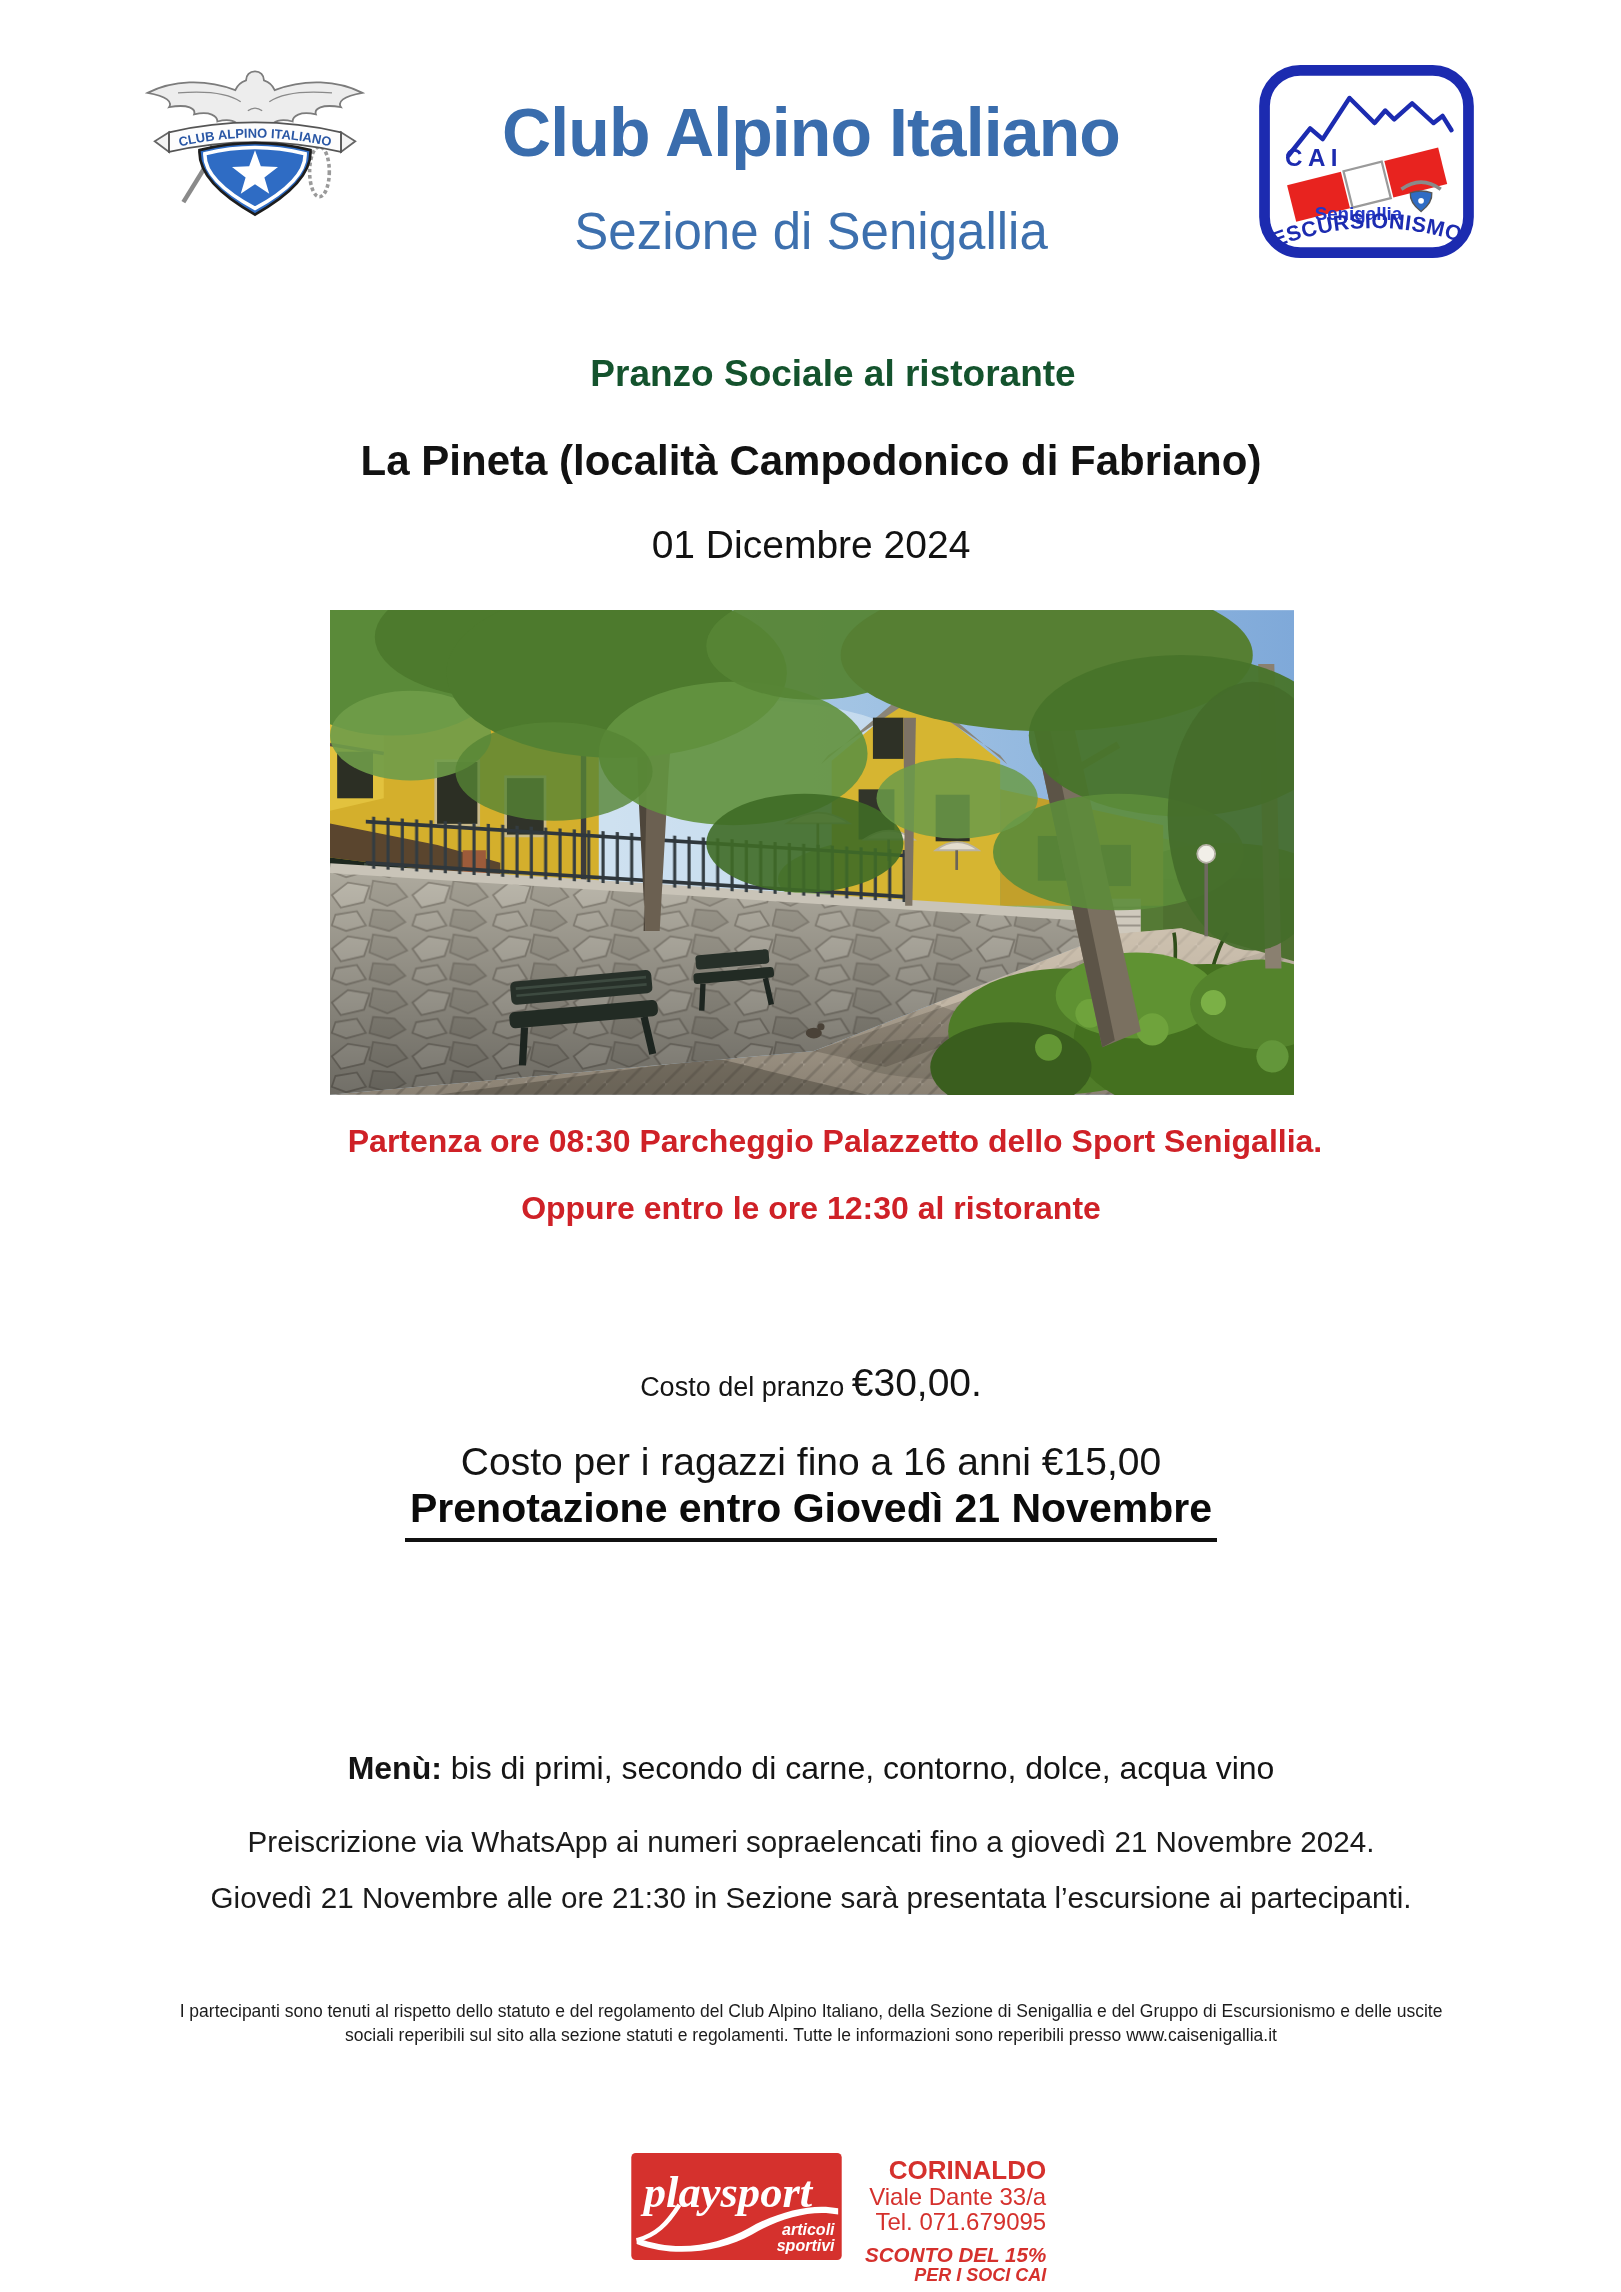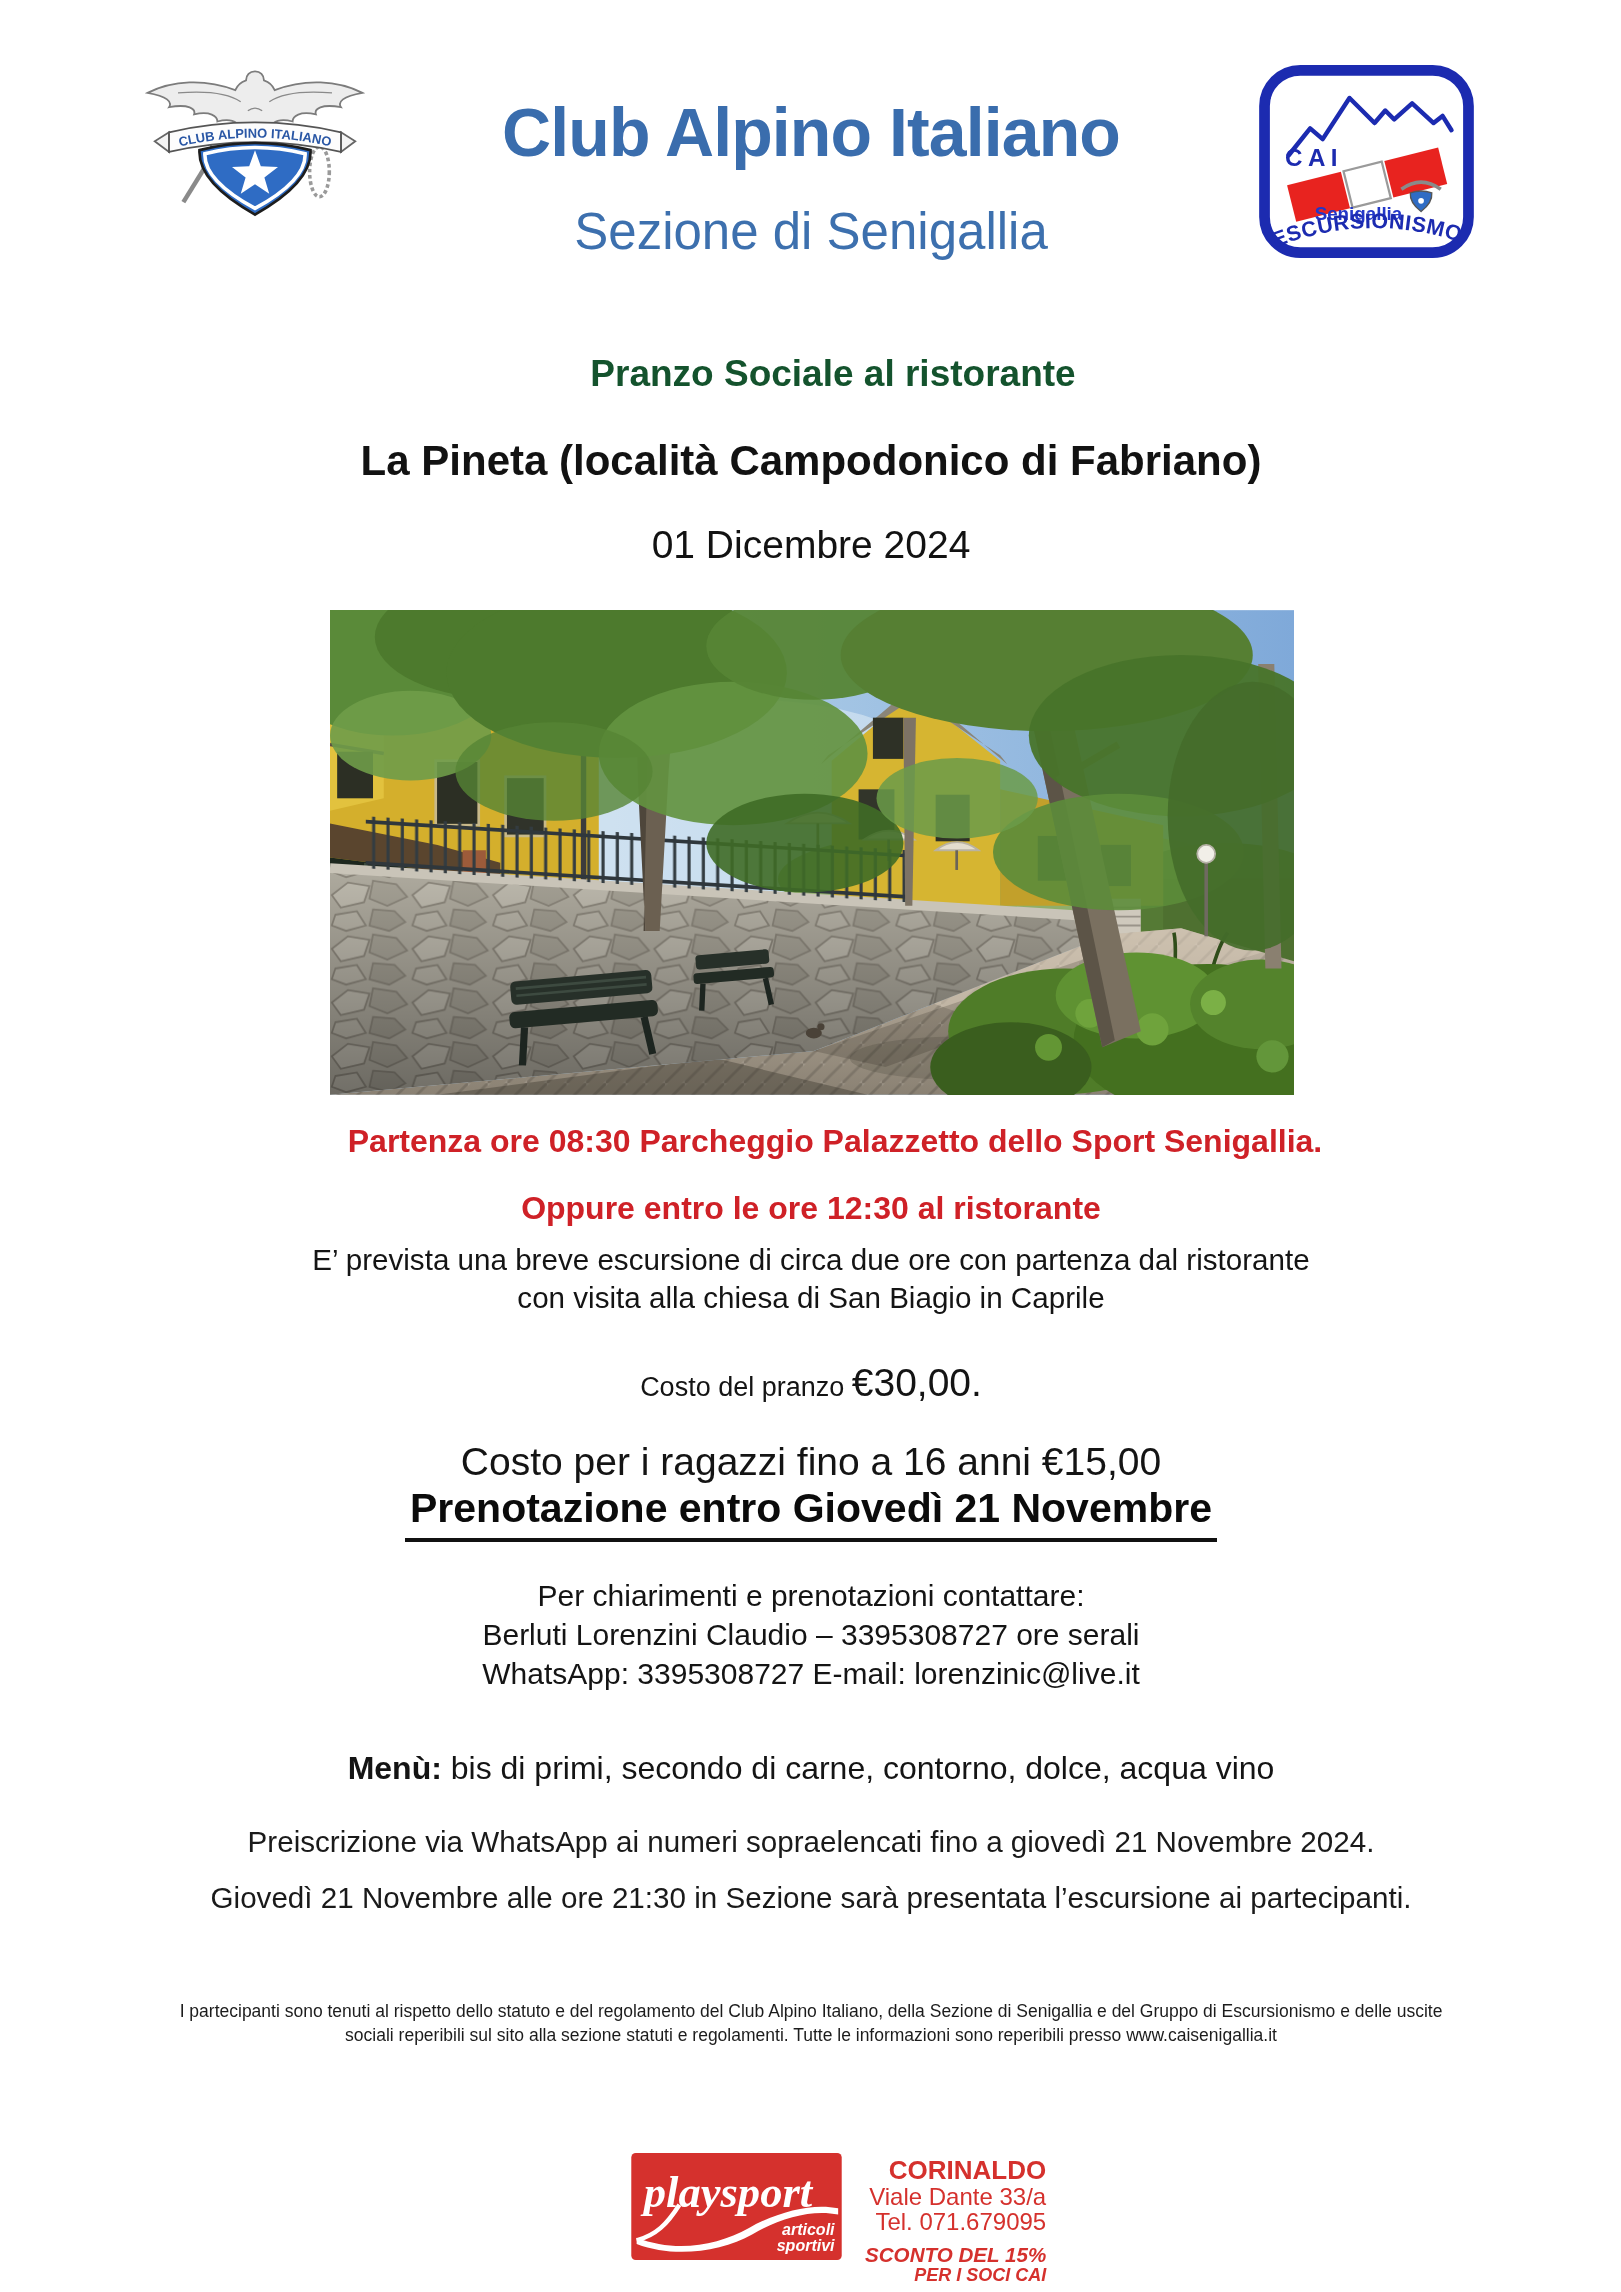--- a/index.html
+++ b/index.html
@@ -278,39 +278,30 @@
 
     <g>
       <rect x="976" y="280" width="4" height="84" fill="#6f6a60"></rect>
       <circle cx="978" cy="272" r="10" fill="#f1efe8" stroke="#b5b1a6" stroke-width="2"></circle>
     </g>
   </svg>
 
   <div class="abs centered red-line1">Partenza ore 08:30 Parcheggio Palazzetto dello Sport Senigallia.</div>
   <div class="abs centered red-line2">Oppure entro le ore 12:30 al ristorante</div>
 
-  <div class="abs centered note-block">
-    <div>E’ prevista una breve escursione di circa due ore con partenza dal ristorante</div>
-    <div>con visita alla chiesa di San Biagio in Caprile</div>
-  </div>
 
   <div class="abs centered cost-line">
     <span class="cost-small">Costo del pranzo </span><span class="cost-big">€30,00.</span>
   </div>
   <div class="abs centered cost-kids">Costo per i ragazzi fino a 16 anni €15,00</div>
 
   <div class="abs centered booking">
     <span class="u">Prenotazione entro Giovedì 21 Novembre</span>
   </div>
 
-  <div class="abs centered contact-block">
-    <div>Per chiarimenti e prenotazioni contattare:</div>
-    <div>Berluti Lorenzini Claudio – 3395308727 ore serali</div>
-    <div>WhatsApp: 3395308727 E-mail: lorenzinic@live.it</div>
-  </div>
 
   <div class="abs centered menu-line">
     <b>Menù:</b><span> bis di primi, secondo di carne, contorno, dolce, acqua vino</span>
   </div>
 
   <div class="abs centered reg-line1">Preiscrizione via WhatsApp ai numeri sopraelencati fino a giovedì 21 Novembre 2024.</div>
   <div class="abs centered reg-line2">Giovedì 21 Novembre alle ore 21:30 in Sezione sarà presentata l’escursione ai partecipanti.</div>
 
   <div class="abs centered disclaimer">
     <div>I partecipanti sono tenuti al rispetto dello statuto e del regolamento del Club Alpino Italiano, della Sezione di Senigallia e del Gruppo di Escursionismo e delle uscite</div>

